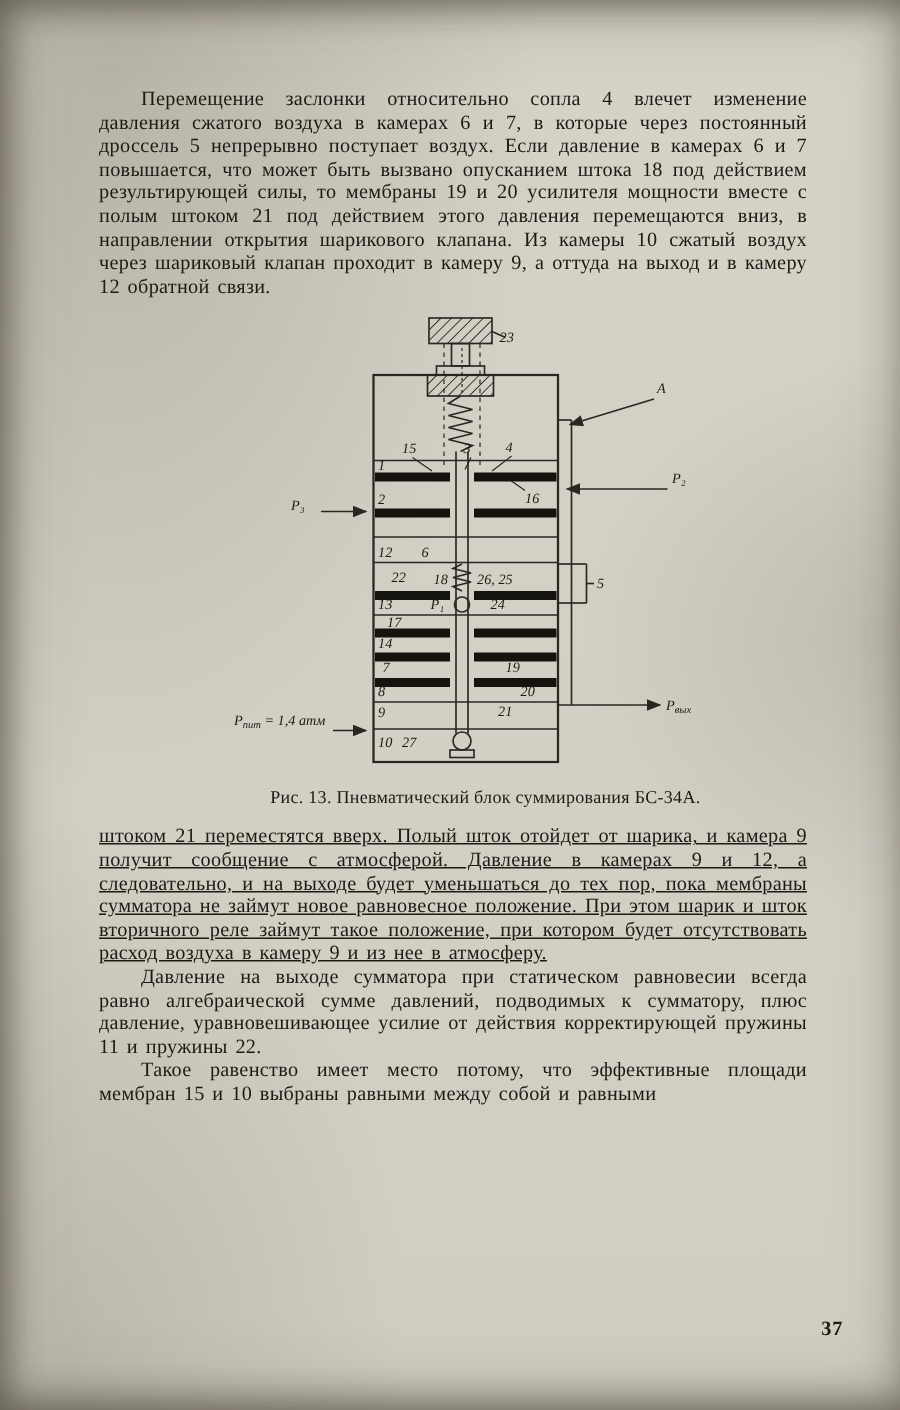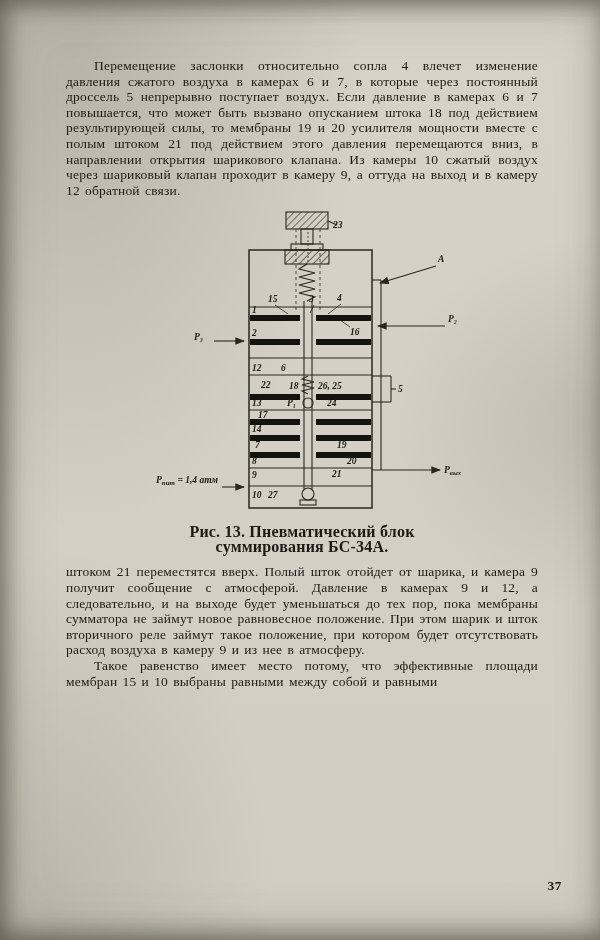--- a/index.html
+++ b/index.html
@@ -20,30 +20,30 @@
     color:#1d1a12;
     padding-left:12px;
   }
   .text-block{
     position:absolute;left:66px;top:58px;width:472px;
     font-size:13.5px;line-height:15.6px;
     text-align:justify;letter-spacing:.2px;word-spacing:1.6px;
     hyphens:auto;
   }
   .text-block p{margin:0;text-indent:28px;}
-  .text-block p.no-indent{text-indent:0;}
-  figure.fig{margin:8px 0 2px;font-weight:bold;}
+  .text-block p.no-indent{text-indent:0;text-decoration:underline;}
+  figure.fig{margin:8px 0 2px;}
   svg.diagram{display:block;margin-left:78px;}
   svg.diagram text{
     font-family:"Liberation Serif","DejaVu Serif",serif;
     font-style:italic;font-size:9.5px;fill:#1d1a12;
     letter-spacing:0;word-spacing:0;
   }
   figcaption{
-    font-size:16px;line-height:15px;text-align:center;
+    font-size:12px;line-height:15px;text-align:right;
     max-width:330px;margin:8px auto 10px;letter-spacing:.2px;word-spacing:normal;
   }
   .page-number{
     position:absolute;right:50px;bottom:46px;
     font-size:13.5px;font-weight:bold;letter-spacing:.5px;
   }
 </style>
 </head>
 <body>
 
@@ -174,17 +174,18 @@
           <text x="108" y="292">10</text>
           <text x="124" y="292">27</text>
           <text x="300" y="267"><tspan>Р</tspan><tspan dy="2" font-size="7">вых</tspan></text>
           <text x="12" y="277"><tspan>Р</tspan><tspan dy="2" font-size="7">пит</tspan><tspan dy="-2"> = 1,4 атм</tspan></text>
         </g>
       </svg>
       <figcaption>Рис. 13. Пневматический блок суммирования БС-34А.</figcaption>
     </figure>
 
     <p class="no-indent">штоком 21 переместятся вверх. Полый шток отойдет от шарика, и камера 9 получит сообщение с атмосферой. Давление в камерах 9 и 12, а следовательно, и на выходе будет уменьшаться до тех пор, пока мембраны сумматора не займут новое равновесное положение. При этом шарик и шток вторичного реле займут такое положение, при котором будет отсутствовать расход воздуха в камеру 9 и из нее в атмосферу.</p>
+    <p>Давление на выходе сумматора при статическом равновесии всегда равно алгебраической сумме давлений, подводимых к сумматору, плюс давление, уравновешивающее усилие от действия корректирующей пружины 11 и пружины 22.</p>
     <p>Такое равенство имеет место потому, что эффективные площади мембран 15 и 10 выбраны равными между собой и равными</p>
   </div>
 
   <div class="page-number">37</div>
 </div>
 
 </body></html>

